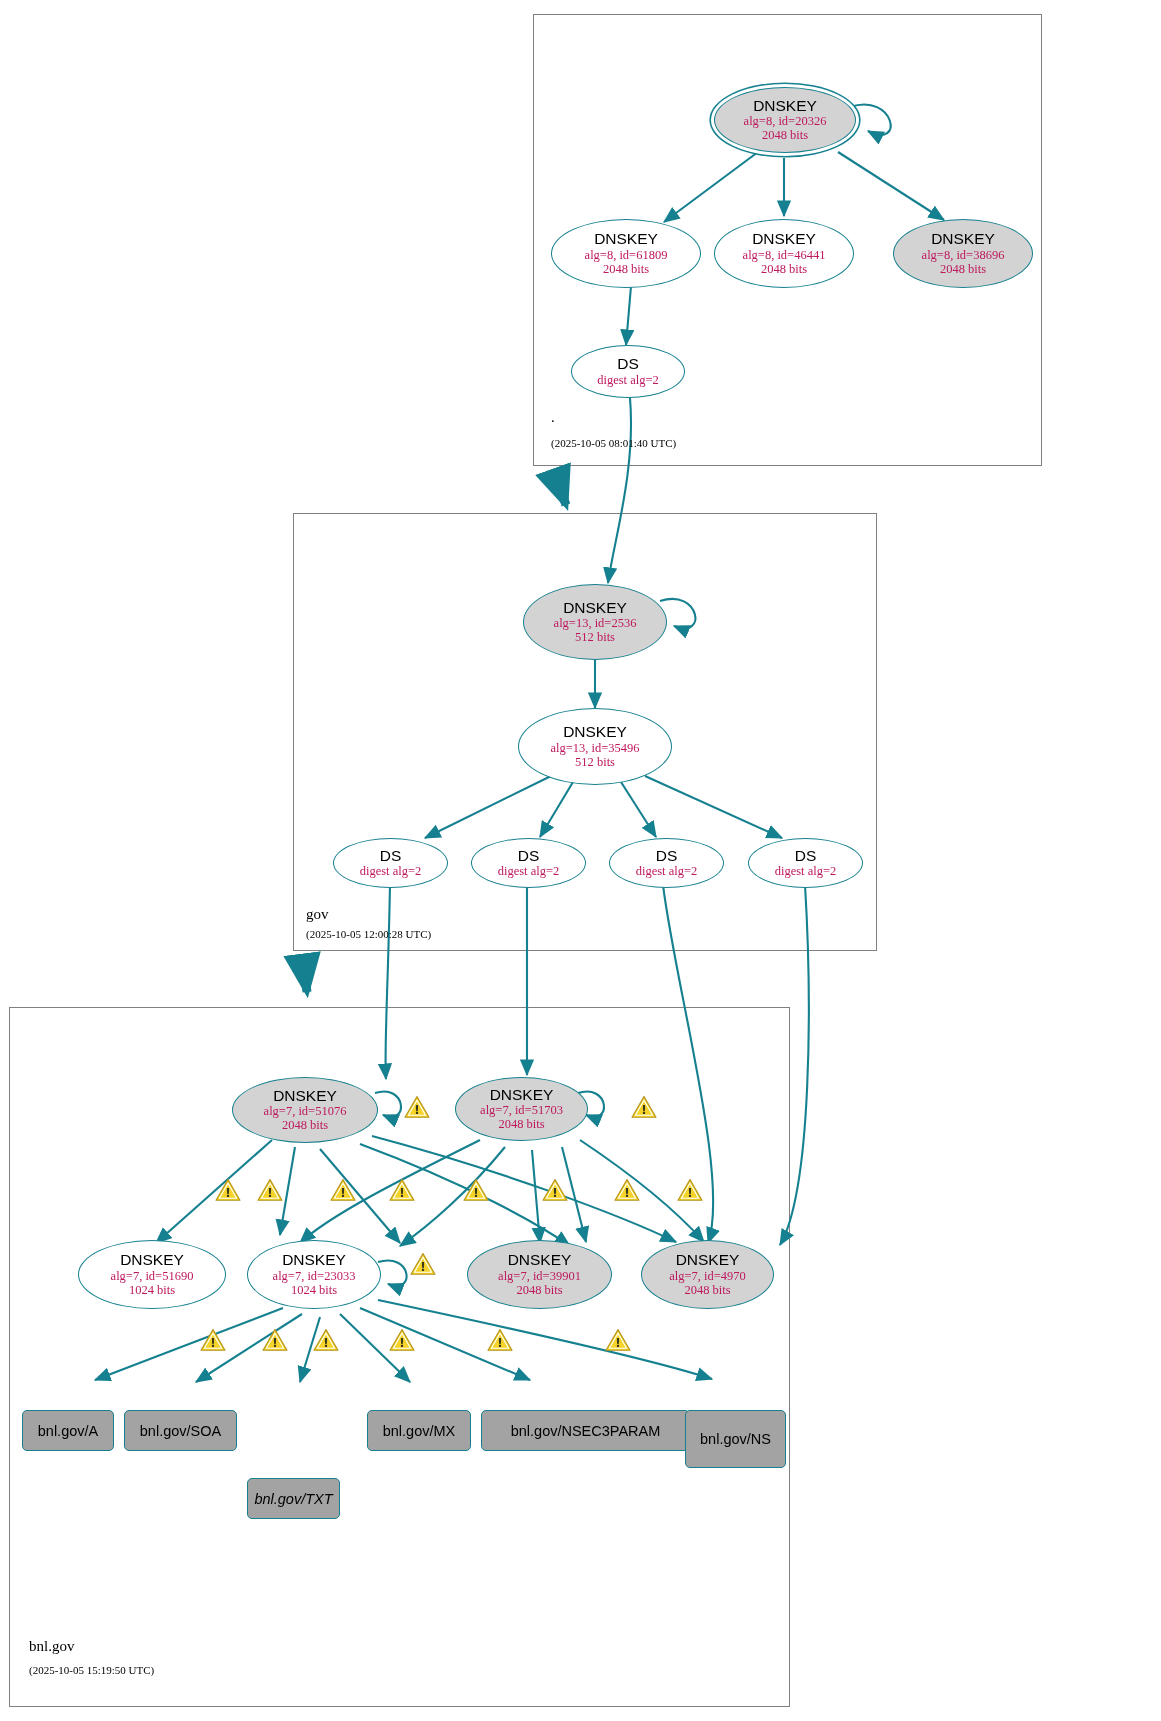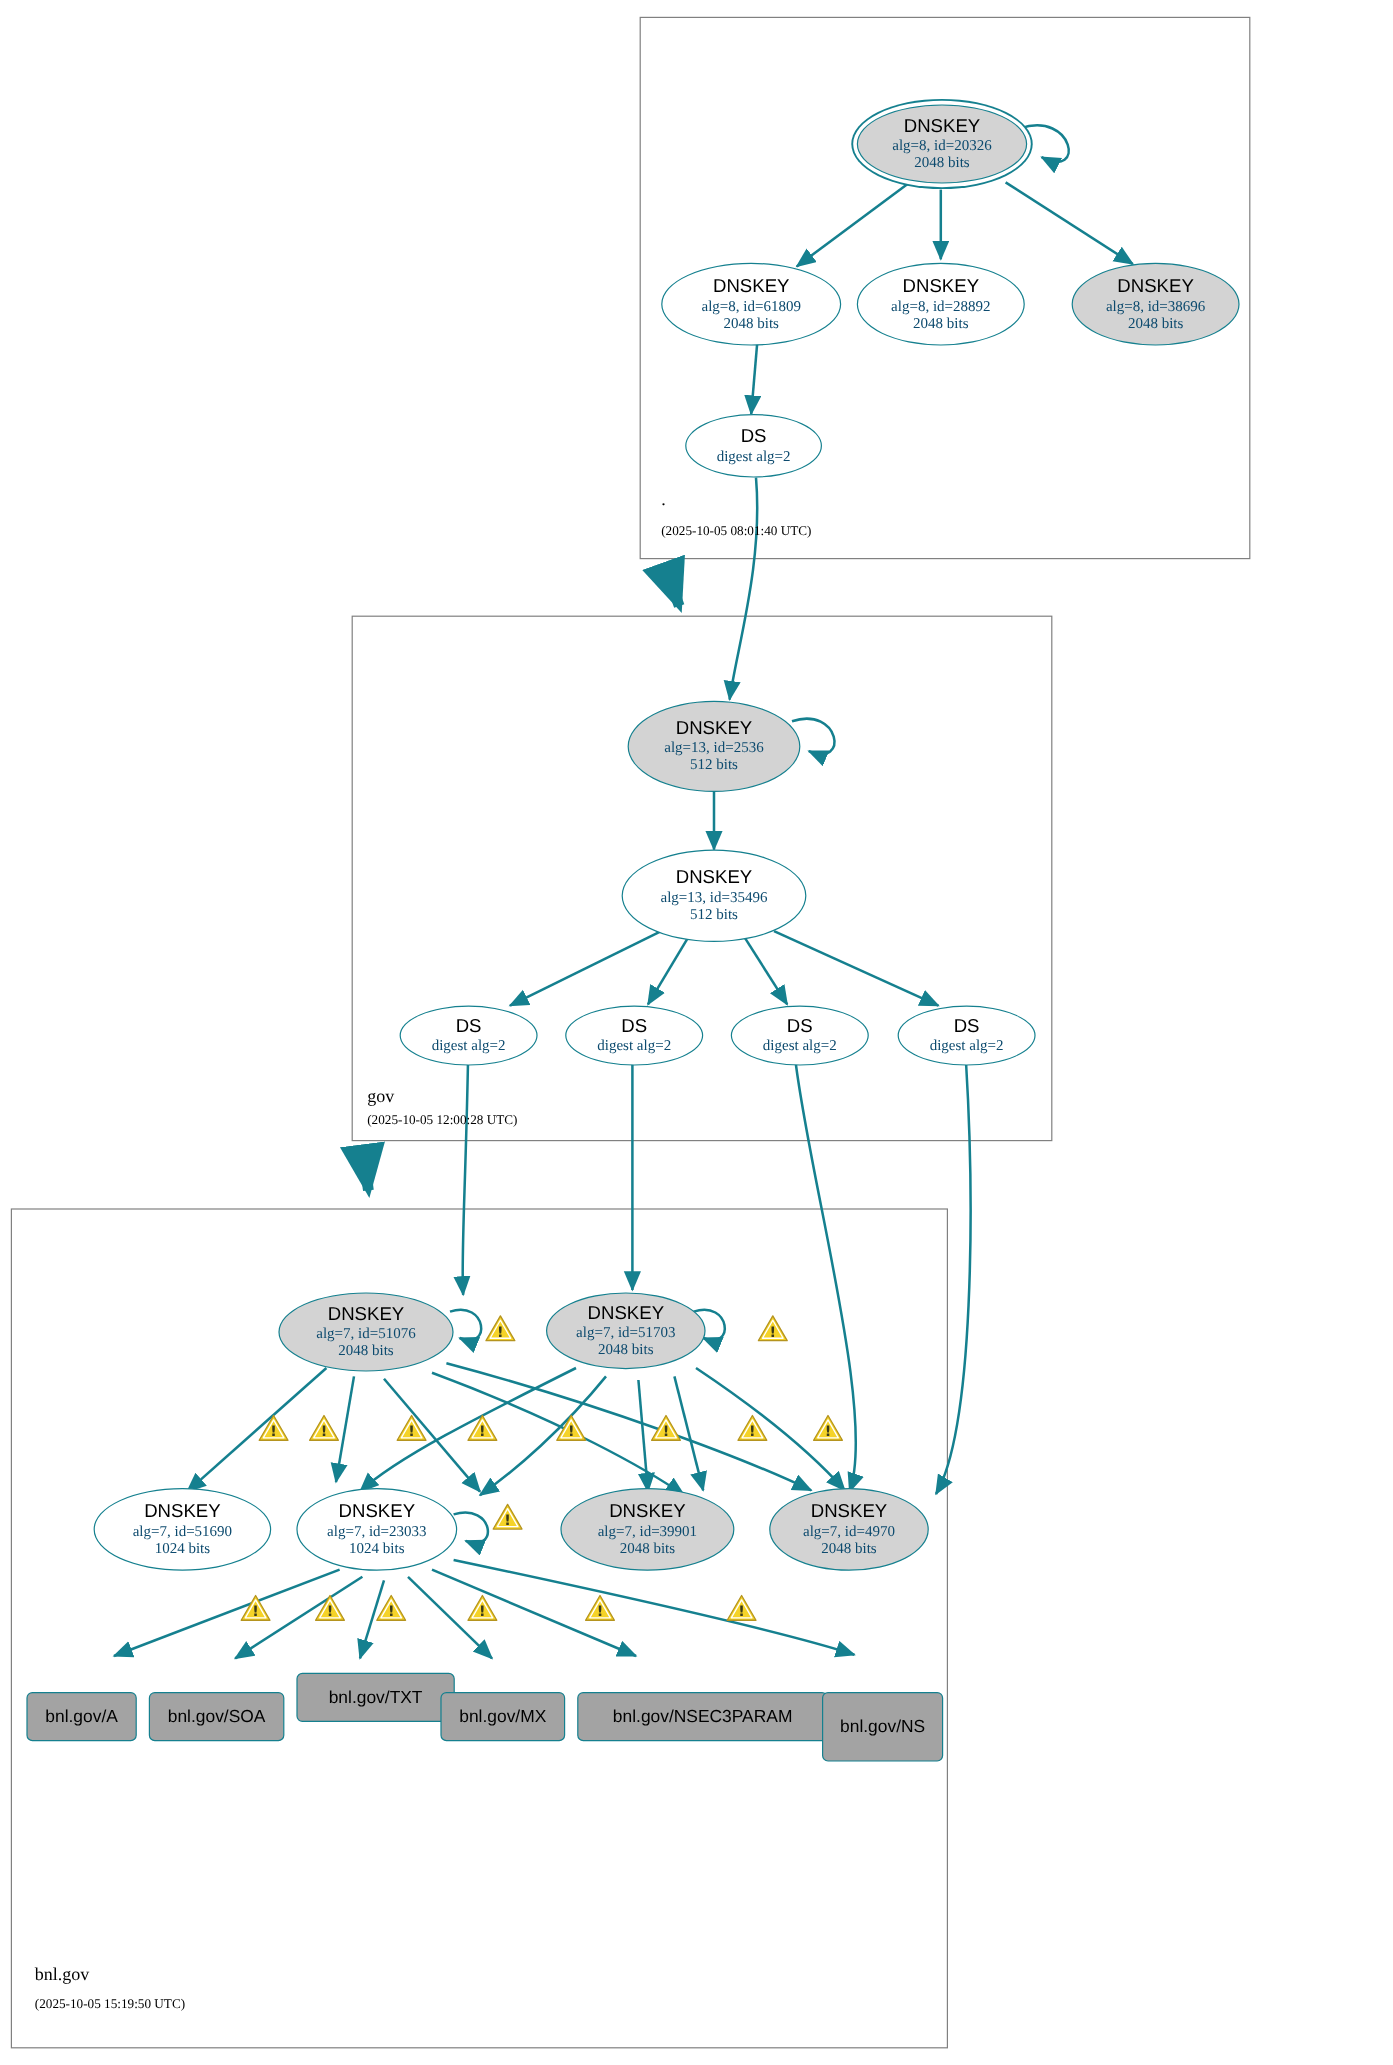--- a/index.html
+++ b/index.html
@@ -13,21 +13,21 @@
 
   .node{position:absolute;display:flex;flex-direction:column;align-items:center;justify-content:center;
         box-sizing:border-box;text-align:center;}
   .ell{border-radius:50%;border:1.6px solid #15808f;background:#ffffff;}
   .ell.grey{background:#d3d3d3;}
   .ell.dbl{box-shadow:0 0 0 3px #ffffff, 0 0 0 4.6px #15808f;}
   .rrbox{border:1.6px solid #15808f;background:#a3a3a3;border-radius:5px;
          display:flex;align-items:center;justify-content:center;margin-top:30px;}
 
   .t1{font-family:"Liberation Sans", sans-serif;font-size:15.5px;color:#000;line-height:1.06;}
-  .t2{font-family:"Liberation Serif", serif;font-size:12.5px;color:#0c4a6e;line-height:1.12;}
+  .t2{font-family:"Liberation Serif", serif;font-size:12.5px;color:#be185d;line-height:1.12;}
   .rrlabel{font-family:"Liberation Sans", sans-serif;font-size:14.5px;color:#000;white-space:nowrap;}
 
   .warn{position:absolute;width:26px;height:24px;}
 </style>
 </head>
 <body>
 
 <div id="stage">
 
   <div class="zonebox" style="left:533px;top:14px;width:509px;height:452px;"></div>
@@ -110,21 +110,21 @@
   </div>
 
   <div class="node ell" style="left:551px;top:219px;width:150px;height:69px;">
     <div class="t1">DNSKEY</div>
     <div class="t2">alg=8, id=61809</div>
     <div class="t2">2048 bits</div>
   </div>
 
   <div class="node ell" style="left:714px;top:219px;width:140px;height:69px;">
     <div class="t1">DNSKEY</div>
-    <div class="t2">alg=8, id=28892</div>
+    <div class="t2">alg=8, id=46441</div>
     <div class="t2">2048 bits</div>
   </div>
 
   <div class="node ell grey" style="left:893px;top:219px;width:140px;height:69px;">
     <div class="t1">DNSKEY</div>
     <div class="t2">alg=8, id=38696</div>
     <div class="t2">2048 bits</div>
   </div>
 
   <div class="node ell" style="left:571px;top:345px;width:114px;height:53px;">
@@ -198,21 +198,21 @@
     <div class="t2">alg=7, id=4970</div>
     <div class="t2">2048 bits</div>
   </div>
 
   <div class="node rrbox" style="left:22px;top:1380px;width:92px;height:41px;">
     <span class="rrlabel">bnl.gov/A</span>
   </div>
   <div class="node rrbox" style="left:124px;top:1380px;width:113px;height:41px;">
     <span class="rrlabel">bnl.gov/SOA</span>
   </div>
-  <div class="node rrbox" style="left:247px;top:1364px;width:132px;height:41px;">
+  <div class="node rrbox" style="left:247px;top:1448px;width:93px;height:41px;font-style:italic;">
     <span class="rrlabel">bnl.gov/TXT</span>
   </div>
   <div class="node rrbox" style="left:367px;top:1380px;width:104px;height:41px;">
     <span class="rrlabel">bnl.gov/MX</span>
   </div>
   <div class="node rrbox" style="left:481px;top:1380px;width:209px;height:41px;">
     <span class="rrlabel">bnl.gov/NSEC3PARAM</span>
   </div>
   <div class="node rrbox" style="left:685px;top:1380px;width:101px;height:58px;">
     <span class="rrlabel">bnl.gov/NS</span>

